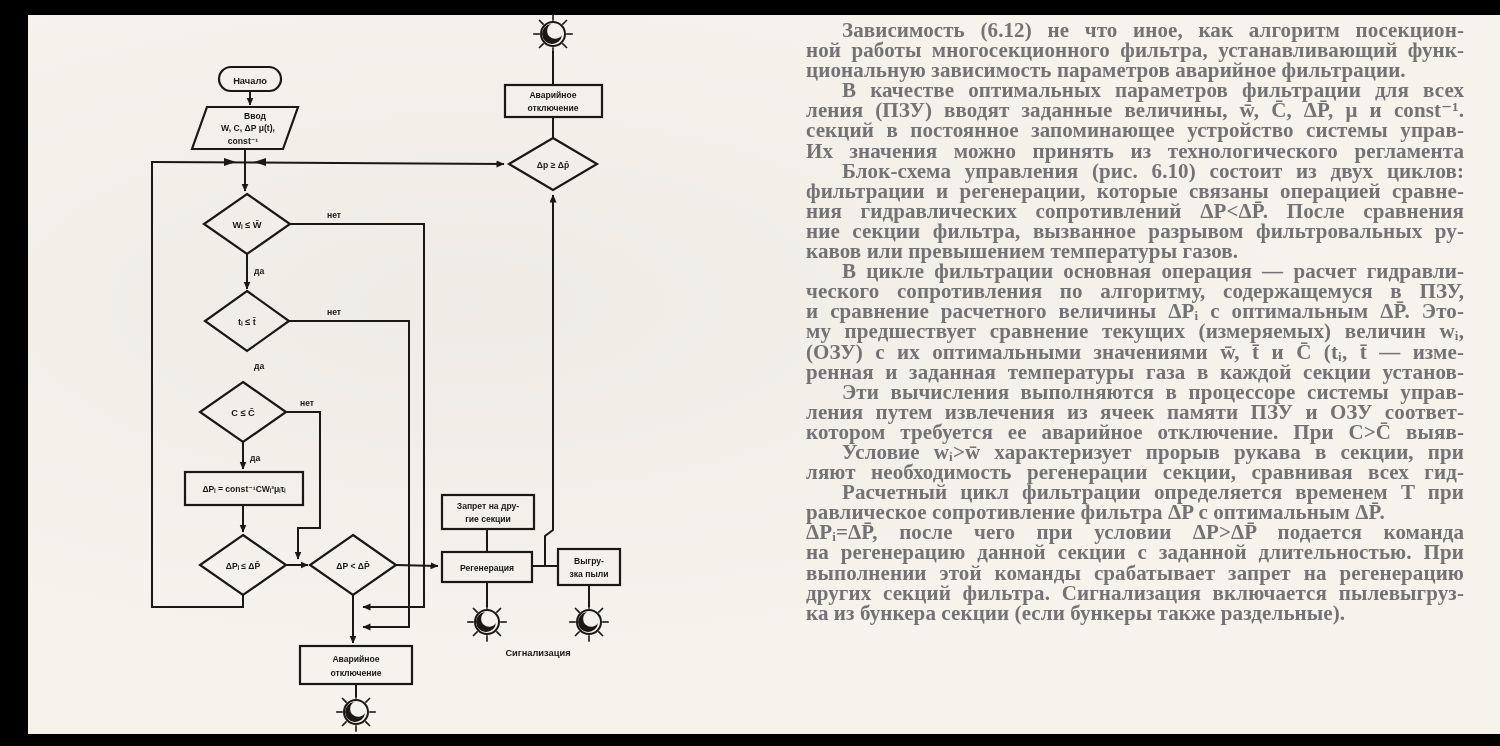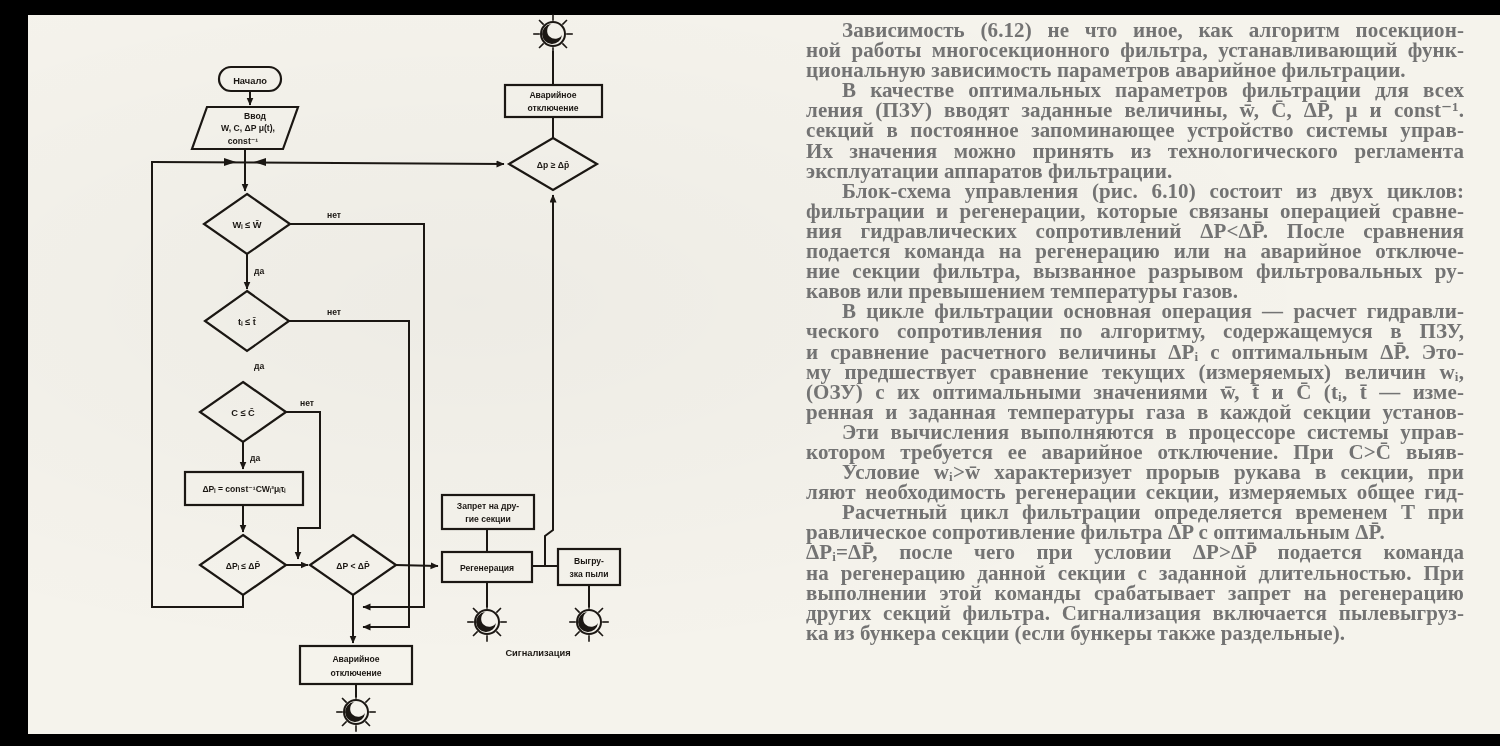--- a/index.html
+++ b/index.html
@@ -178,37 +178,36 @@
   </svg>
 
   <div class="article">
       <div class="tl ind">Зависимость (6.12) не что иное, как алгоритм посекцион-</div>
       <div class="tl">ной работы многосекционного фильтра, устанавливающий функ-</div>
       <div class="tl end">циональную зависимость параметров аварийное фильтрации.</div>
       <div class="tl ind">В качестве оптимальных параметров фильтрации для всех</div>
       <div class="tl">ления (ПЗУ) вводят заданные величины, w̄, C̄, ΔP̄, μ и const⁻¹.</div>
       <div class="tl">секций в постоянное запоминающее устройство системы управ-</div>
       <div class="tl">Их значения можно принять из технологического регламента</div>
-      <div class="tl end">эксплуатации аппаратов фильтрации.</div>
       <div class="tl ind">Блок-схема управления (рис. 6.10) состоит из двух циклов:</div>
       <div class="tl">фильтрации и регенерации, которые связаны операцией сравне-</div>
       <div class="tl">ния гидравлических сопротивлений ΔP&lt;ΔP̄. После сравнения</div>
-      <div class="tl">подается команда на регенерацию или на аварийное отключе-</div>
       <div class="tl">ние секции фильтра, вызванное разрывом фильтровальных ру-</div>
       <div class="tl end">кавов или превышением температуры газов.</div>
       <div class="tl ind">В цикле фильтрации основная операция — расчет гидравли-</div>
       <div class="tl">ческого сопротивления по алгоритму, содержащемуся в ПЗУ,</div>
       <div class="tl">и сравнение расчетного величины ΔPᵢ с оптимальным ΔP̄. Это-</div>
       <div class="tl">му предшествует сравнение текущих (измеряемых) величин wᵢ,</div>
       <div class="tl">(ОЗУ) с их оптимальными значениями w̄, t̄ и C̄ (tᵢ, t̄ — изме-</div>
       <div class="tl">ренная и заданная температуры газа в каждой секции установ-</div>
       <div class="tl ind">Эти вычисления выполняются в процессоре системы управ-</div>
+      <div class="tl">ления путем извлечения из ячеек памяти ПЗУ и ОЗУ соответ-</div>
       <div class="tl">котором требуется ее аварийное отключение. При C&gt;C̄ выяв-</div>
       <div class="tl ind">Условие wᵢ&gt;w̄ характеризует прорыв рукава в секции, при</div>
-      <div class="tl">ляют необходимость регенерации секции, измеряемых общее гид-</div>
+      <div class="tl">ляют необходимость регенерации секции, сравнивая всех гид-</div>
       <div class="tl ind">Расчетный цикл фильтрации определяется временем T при</div>
       <div class="tl end">равлическое сопротивление фильтра ΔP с оптимальным ΔP̄.</div>
       <div class="tl">ΔPᵢ=ΔP̄, после чего при условии ΔP&gt;ΔP̄ подается команда</div>
       <div class="tl">на регенерацию данной секции с заданной длительностью. При</div>
       <div class="tl">выполнении этой команды срабатывает запрет на регенерацию</div>
       <div class="tl">других секций фильтра. Сигнализация включается пылевыгруз-</div>
       <div class="tl end">ка из бункера секции (если бункеры также раздельные).</div>
     </div>
 </div>
 

